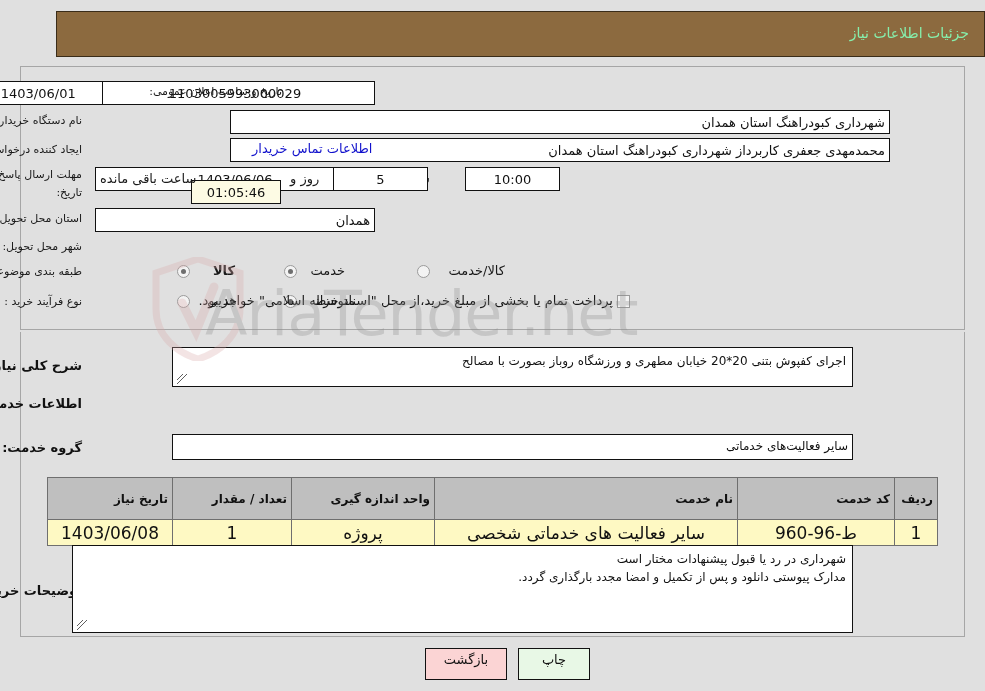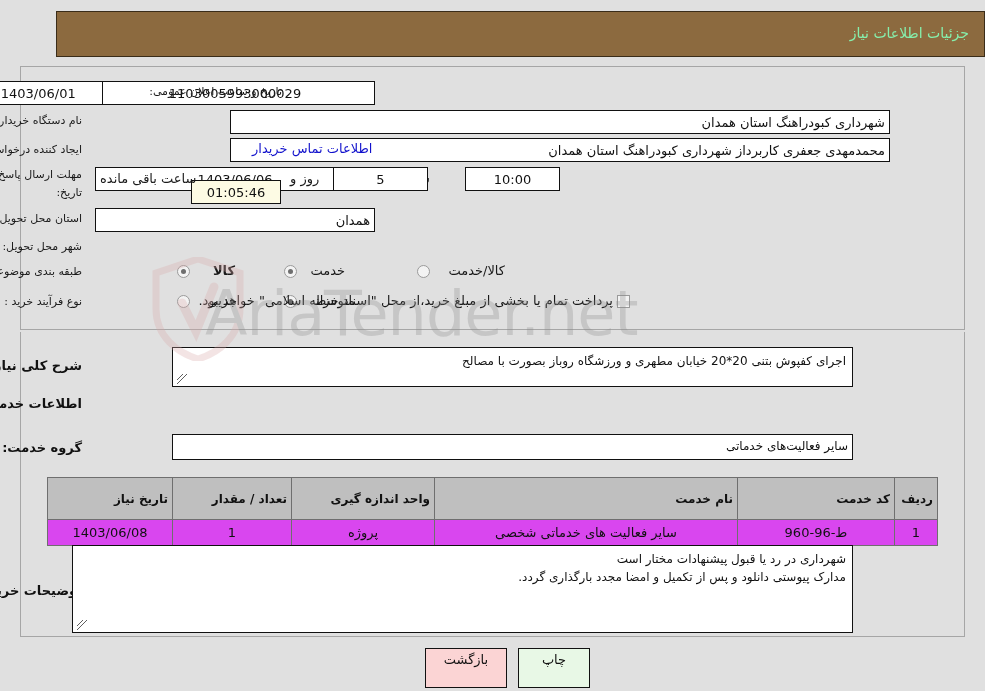--- a/index.html
+++ b/index.html
@@ -182,40 +182,40 @@
     background: #bfbfbf;
     border: 1px solid #6f6f6f;
     color: #111;
     font-weight: bold;
     height: 25px;
     padding: 8px 4px;
     text-align: right;
     font-size: 12px;
   }
   .tbl td {
-    background: #d946ef;
+    background: #fef9c3;
     border: 1px solid #6f6f6f;
     color: #111;
     height: 25px;
     padding: 0 4px;
     text-align: center;
-    font-size: 13px;
+    font-size: 17px;
   }
 
   
   .btn {
     position: absolute;
     border: 1px solid #111;
     box-sizing: border-box;
     font-size: 13px;
     color: #111;
     text-align: center;
     line-height: 22px;
     cursor: pointer;
-    height: 40px;
+    height: 32px;
   }
   .btn.print  { background: #e8f8e6; left: 518px; top: 648px; width: 72px; }
   .btn.back   { background: #fbd4d4; left: 425px; top: 648px; width: 82px; }
 </style>
 </head>
 <body>
 
 <div id="page">
 
   <div class="titlebar">

